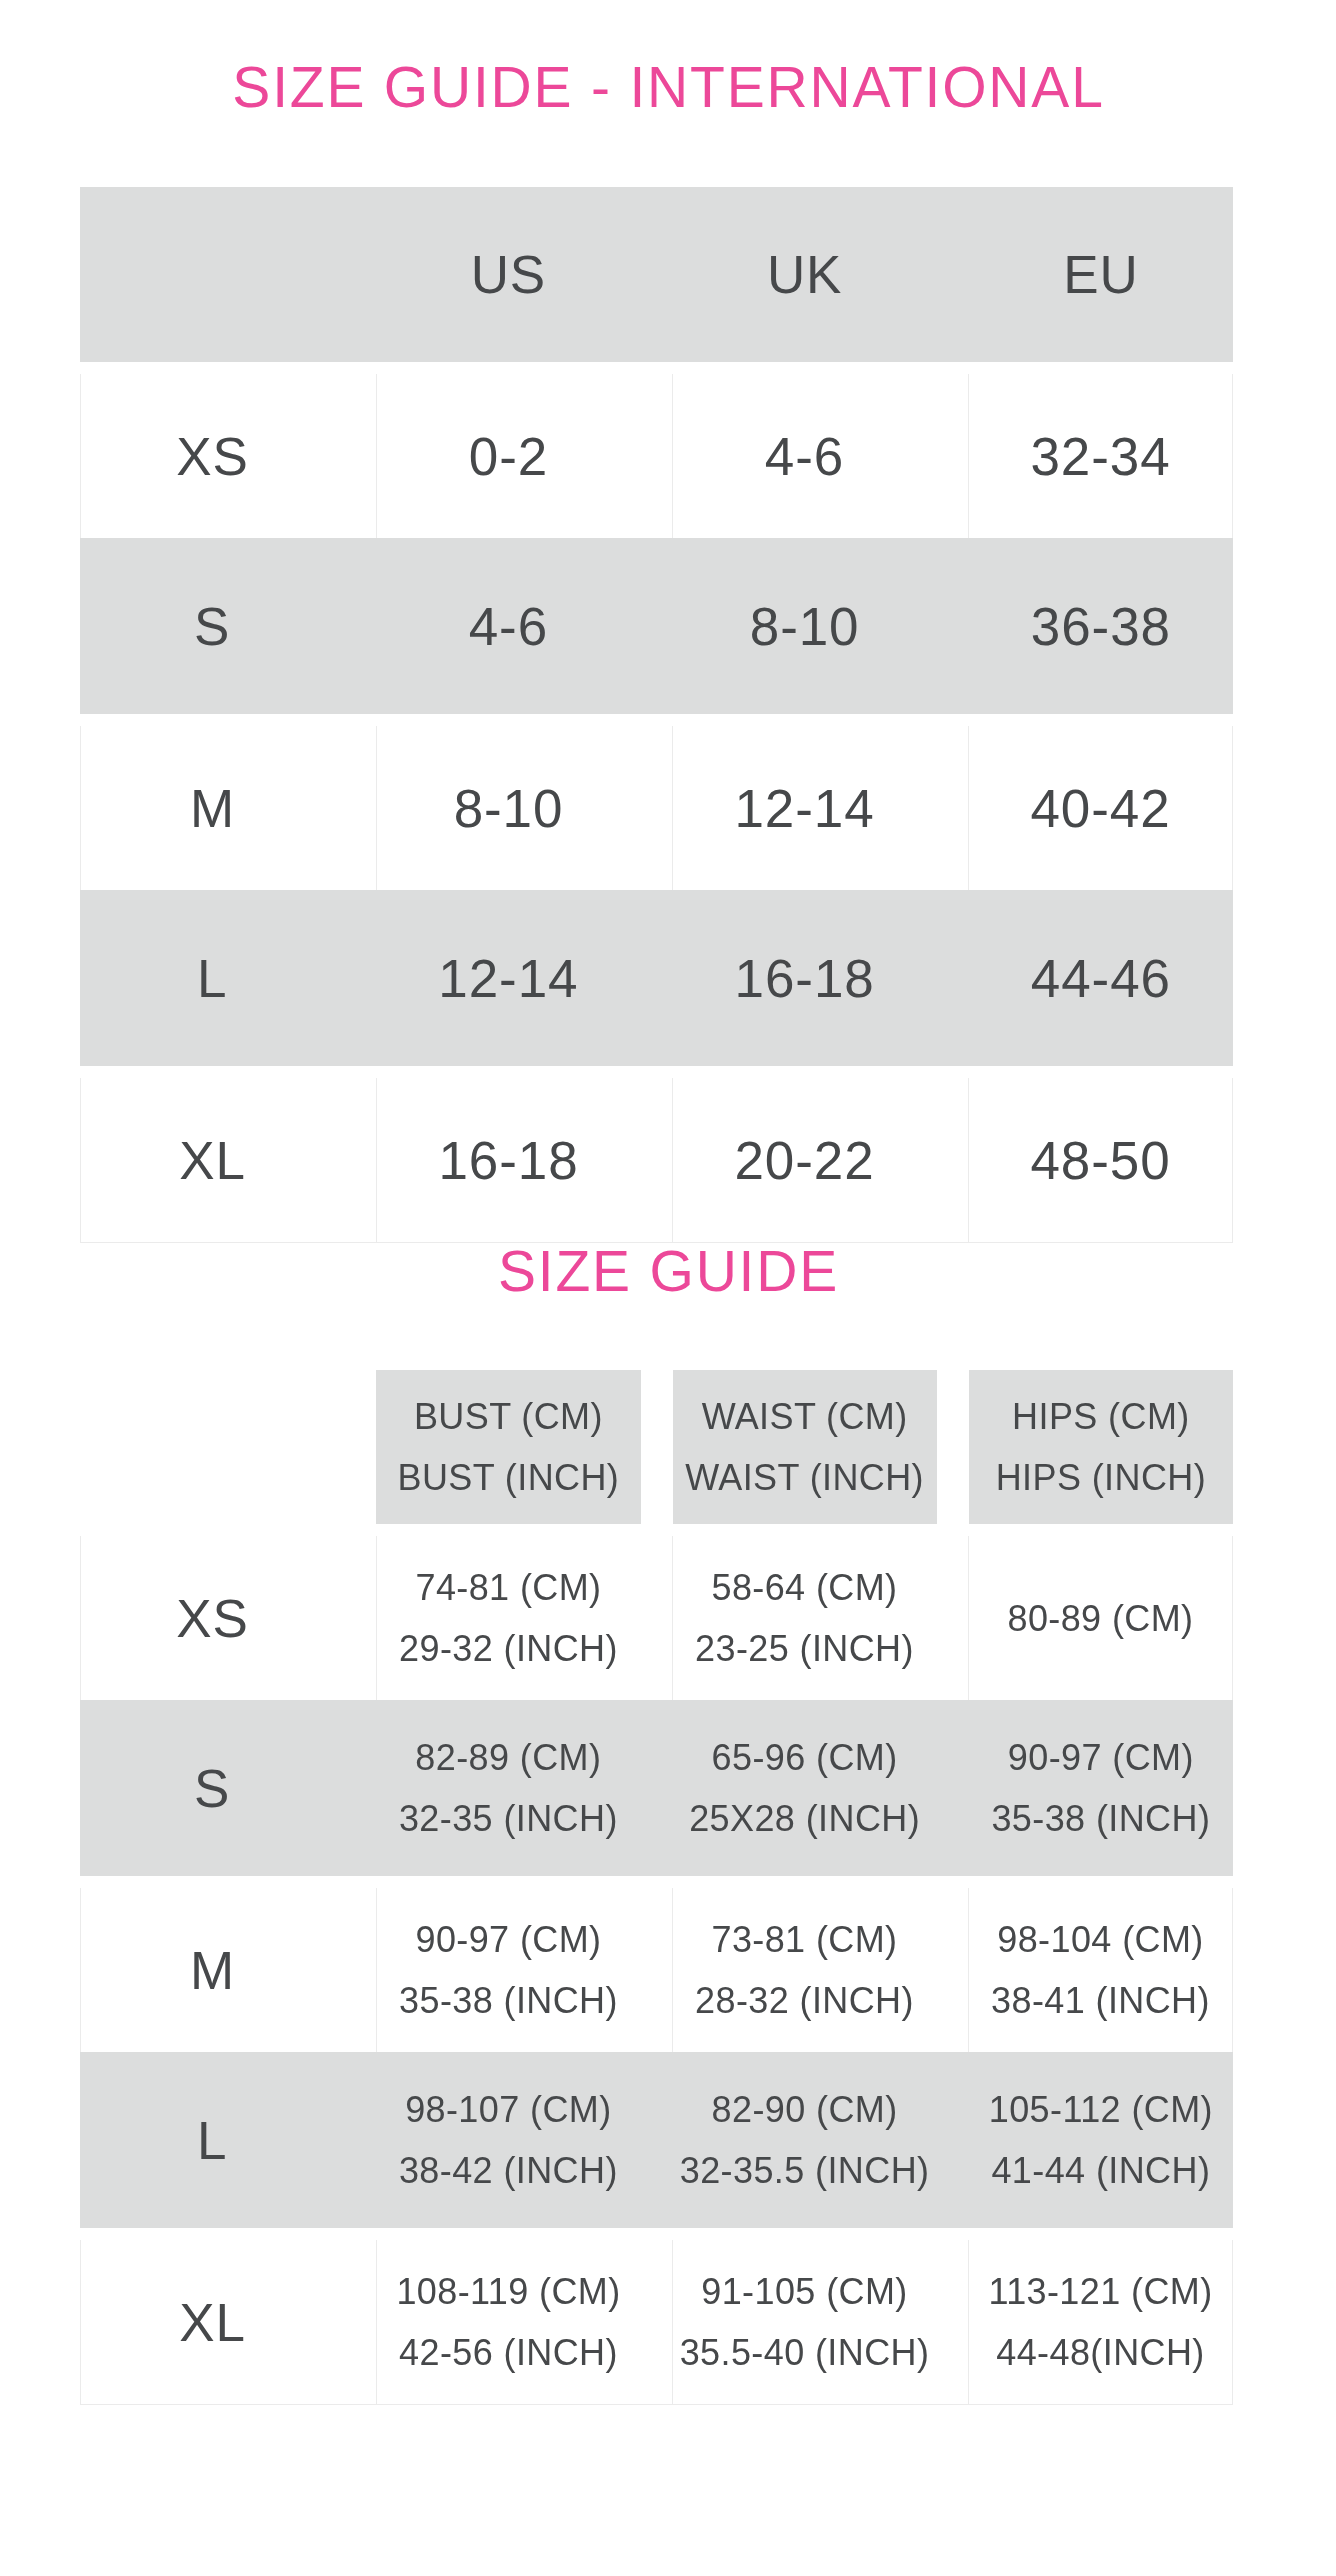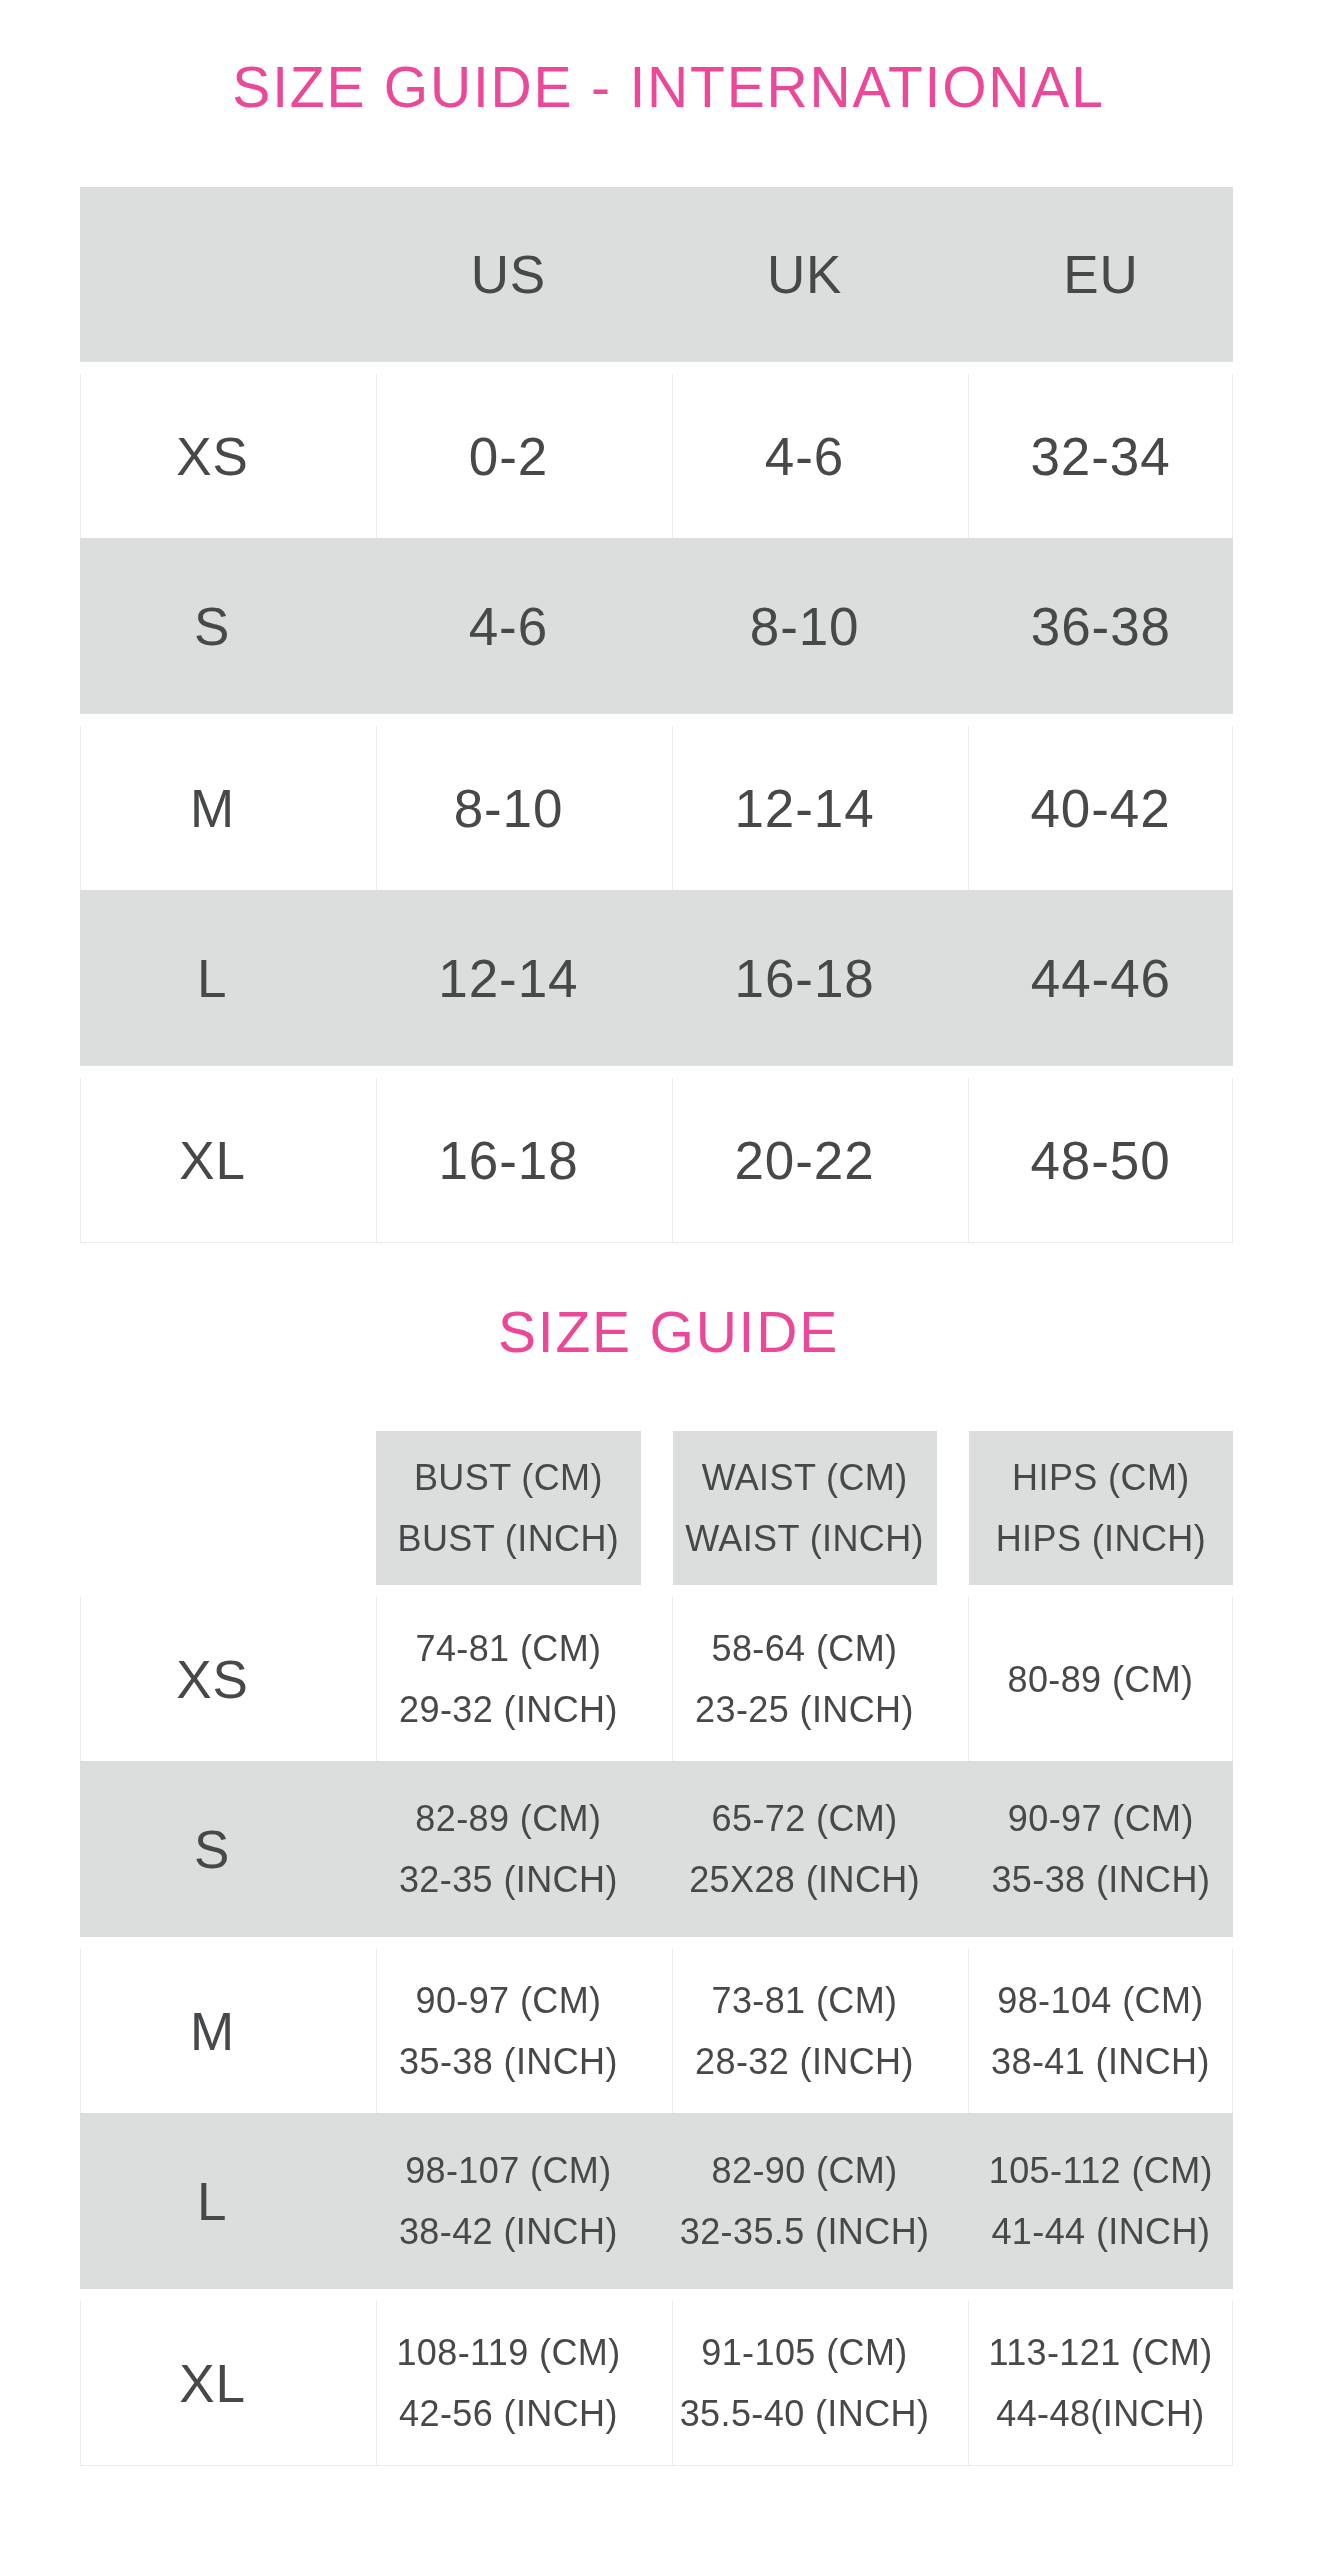--- a/index.html
+++ b/index.html
@@ -18,21 +18,21 @@
   .page-title {
     margin: 0;
     text-align: center;
     font-size: 57px;
     line-height: 57px;
     font-weight: 500;
     letter-spacing: 1.8px;
     color: #ec4899;
   }
   #title-international { margin-top: 59px; }
-  #title-measurements  { margin-top: 61px; }
+  #title-measurements  { }
 
   .tbl {
     width: 1153px;
     margin-left: 80px;
     border-bottom: 1.8px solid #ebebeb;
   }
   #table-international { margin-top: 71px; }
   #table-measurements  { margin-top: 70px; }
 
   .row {
@@ -161,21 +161,21 @@
     </div>
   </div>
 
   <div class="row gray">
     <div class="cell label-cell">S</div>
     <div class="cell value-cell">
       <span>82-89 (CM)</span>
       <span>32-35 (INCH)</span>
     </div>
     <div class="cell value-cell">
-      <span>65-72 (CM)</span>
+      <span>65-96 (CM)</span>
       <span>25X28 (INCH)</span>
     </div>
     <div class="cell value-cell">
       <span>90-97 (CM)</span>
       <span>35-38 (INCH)</span>
     </div>
   </div>
 
   <div class="row white">
     <div class="cell label-cell">M</div>

